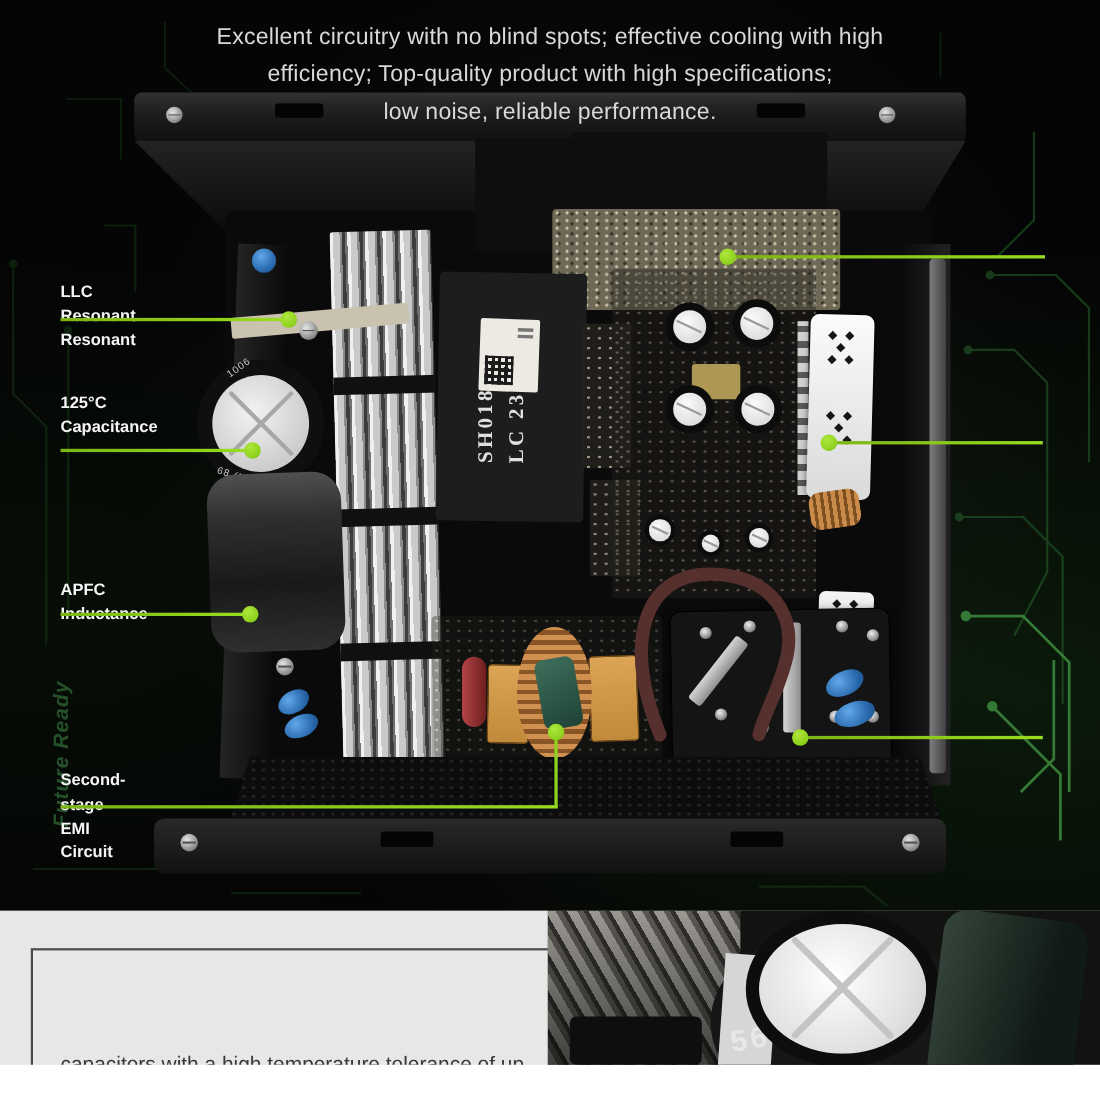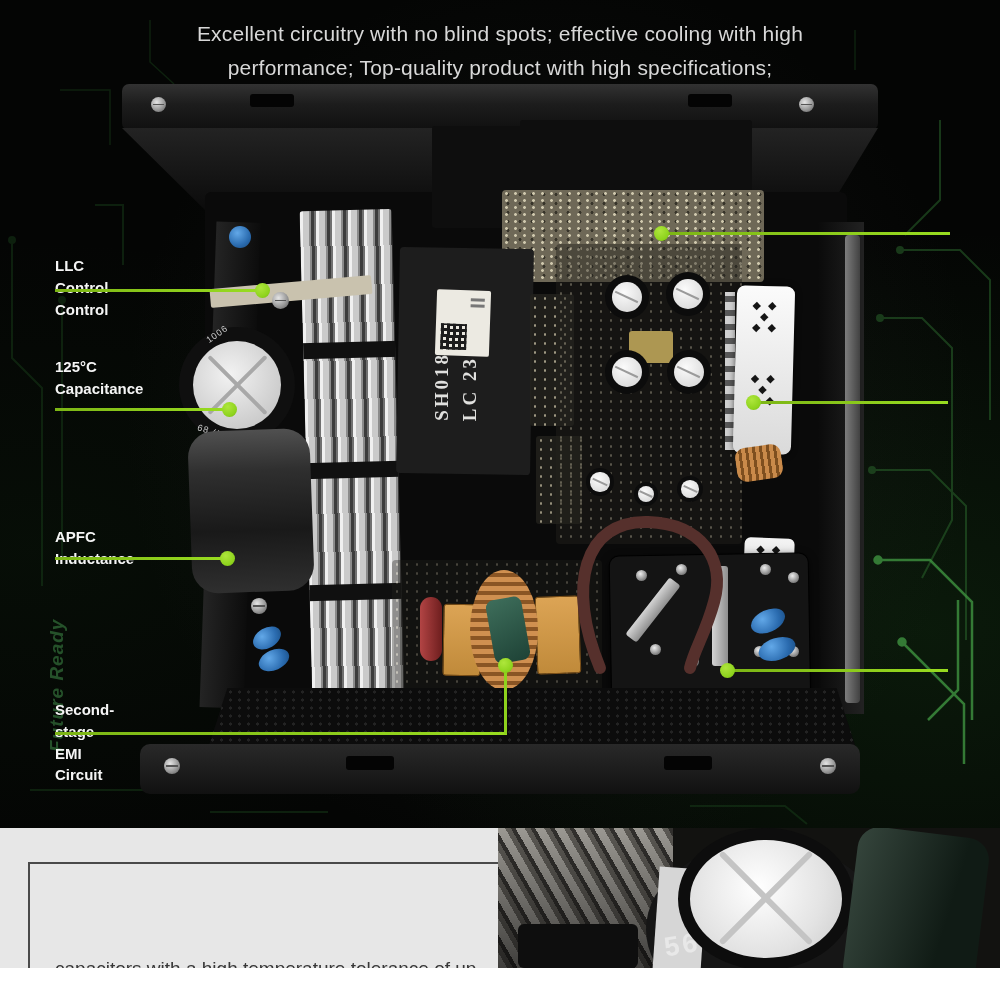--- a/index.html
+++ b/index.html
@@ -174,21 +174,22 @@
       <circle cx="12" cy="240" r="3" fill="#1f5221"></circle>
     </g>
     <g stroke="#1c4a1d" stroke-width="1.5" fill="none" opacity="0.4">
       <path d="M 150 20 v 42 l 24 22"></path>
       <path d="M 855 30 v 40"></path>
       <path d="M 60 90 h 50 v 55"></path>
     </g>
   </svg>
 
   <div class="hline" style="top:22px">Excellent circuitry with no blind spots; effective cooling with high</div>
-  <div class="hline" style="top:56px">performance; Top-quality product with high specifications;</div>
+  <div class="hline" style="top:56px">efficiency; Top-quality product with high specifications;</div>
+  <div class="hline" style="top:90px">low noise, reliable performance.</div>
 
   <div id="psu">
 
     <div class="abs topbar"></div>
     <div class="abs screw" style="left:151px;top:97px;width:15px;height:15px"></div>
     <div class="abs screw" style="left:799px;top:97px;width:15px;height:15px"></div>
     <div class="abs slot" style="left:250px;top:94px;width:44px;height:13px"></div>
     <div class="abs slot" style="left:688px;top:94px;width:44px;height:13px"></div>
     <div class="abs shadowtrap"></div>
     <div class="abs pcb"></div>
@@ -302,21 +303,21 @@
     <div class="abs botbar"></div>
     <div class="abs screw" style="left:164px;top:758px;width:16px;height:16px"></div>
     <div class="abs screw" style="left:820px;top:758px;width:16px;height:16px"></div>
     <div class="abs slot" style="left:346px;top:756px;width:48px;height:14px"></div>
     <div class="abs slot" style="left:664px;top:756px;width:48px;height:14px"></div>
   </div>
 
   <div class="abs wm">Future Ready</div>
 
   <div class="co">
-    <div class="co-text preline" style="left:55px;top:255px">LLC Control Control</div>
+    <div class="co-text preline" style="left:55px;top:255px">LLC Resonant Resonant</div>
     <div class="co-line" style="left:55px;top:289px;width:201px"></div>
     <div class="co-dot" style="left:255px;top:283px"></div>
   </div>
   <div class="co">
     <div class="co-text preline" style="left:55px;top:356px">125°C
 Capacitance</div>
     <div class="co-line" style="left:55px;top:408px;width:168px"></div>
     <div class="co-dot" style="left:222px;top:402px"></div>
   </div>
   <div class="co">

